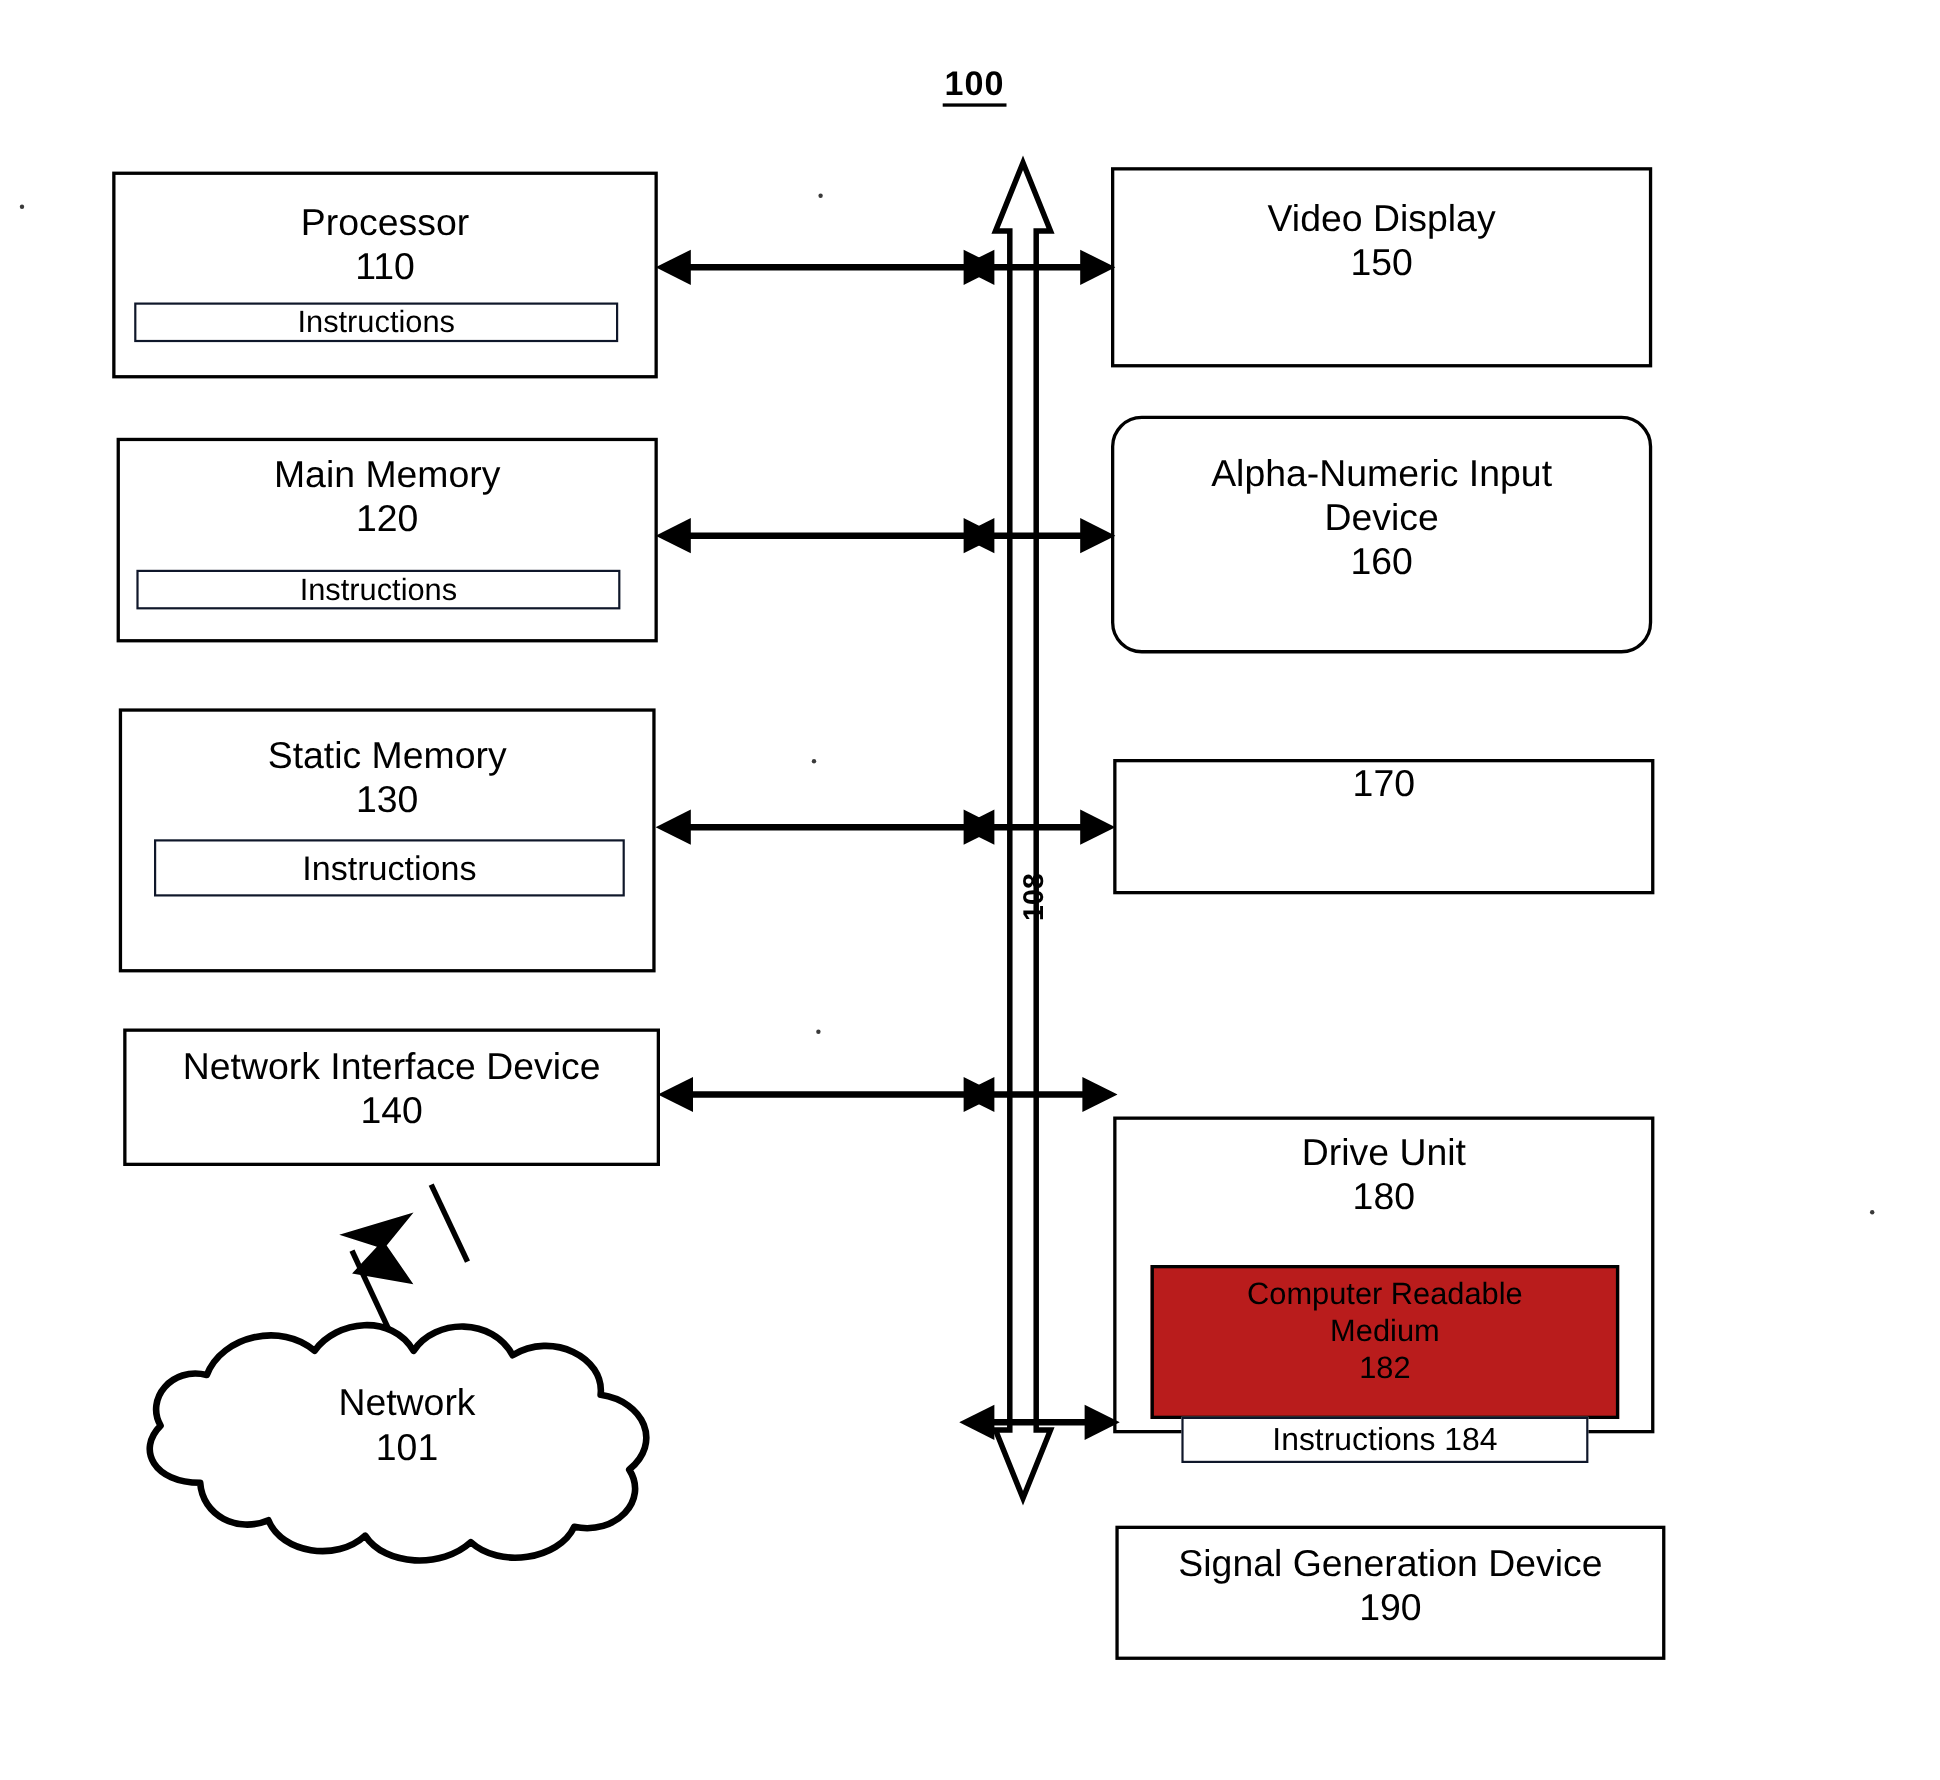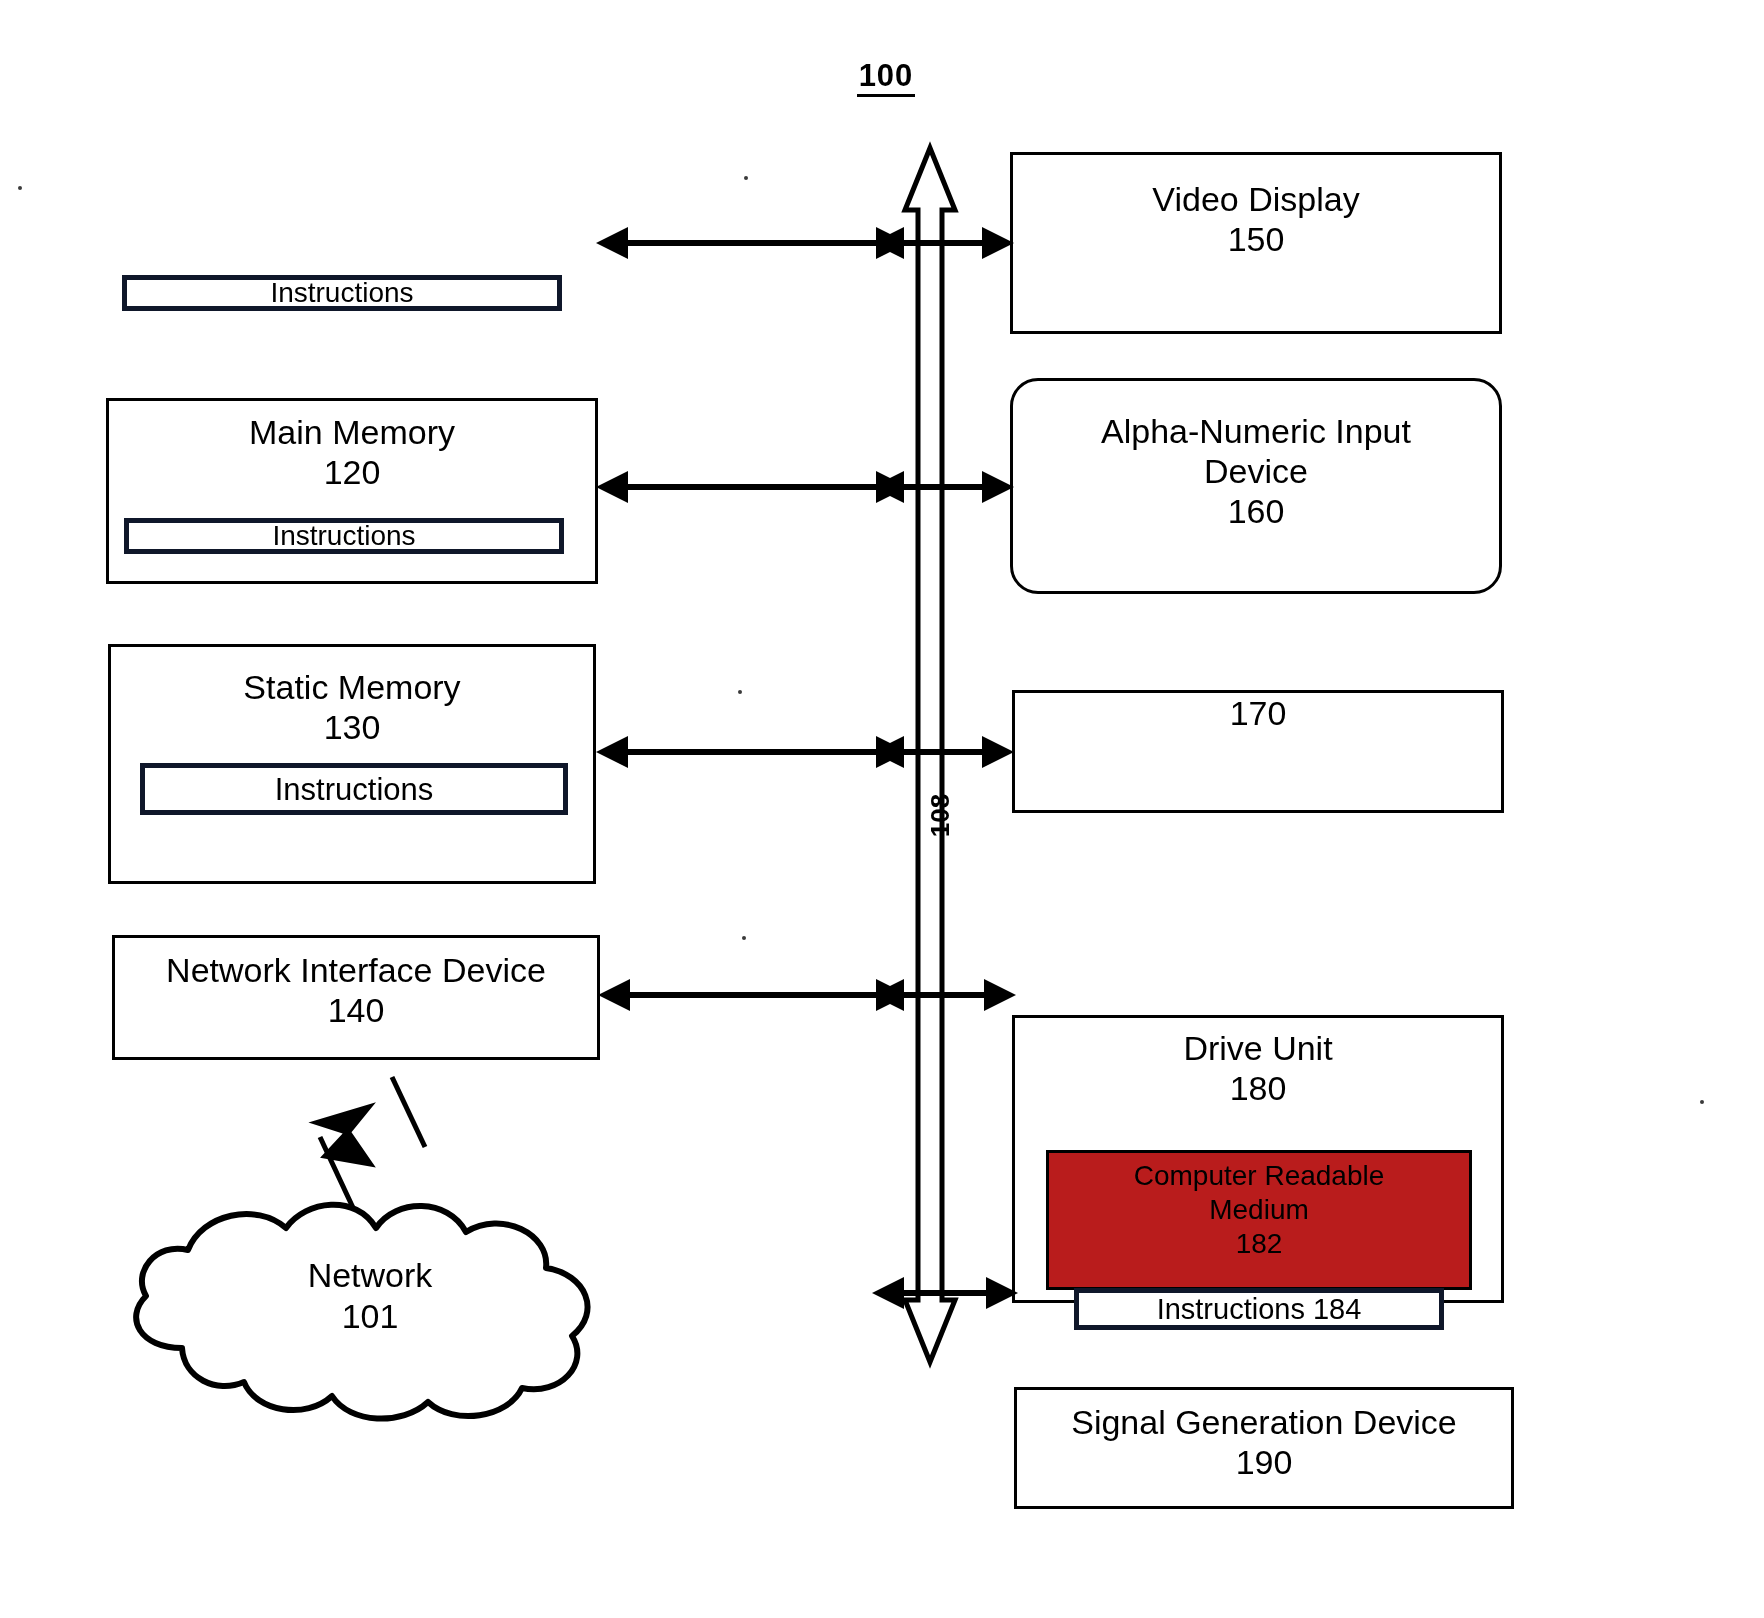--- a/index.html
+++ b/index.html
@@ -53,21 +53,21 @@
     white-space: pre-line;
   }
   .box .ref {
     font-size: 34px;
     line-height: 1.18;
   }
 
   
   .instr-strip {
     position: absolute;
-    border: 5px solid #0f172a;
+    border: 2px solid #0f172a;
     background: #fff;
     box-sizing: border-box;
     text-align: center;
     font-size: 28px;
     line-height: 1;
     display: flex;
     align-items: center;
     justify-content: center;
     overflow: hidden;
   }
@@ -154,20 +154,24 @@
 </style>
 </head>
 <body>
 
 <div id="figure">
 
   <div class="fig-num">
     <span>100</span>
   </div>
 
+  <div class="box" style="left:102px; top:156px; width:496px; height:188px;">
+    <div class="title" style="margin-top:24px;">Processor</div>
+    <div class="ref">110</div>
+  </div>
   <div class="instr-strip" style="left:122px; top:275px; width:440px; height:36px;">
     <span>Instructions</span>
   </div>
 
   <div class="box" style="left:106px; top:398px; width:492px; height:186px;">
     <div class="title" style="margin-top:11px;">Main Memory</div>
     <div class="ref">120</div>
   </div>
   <div class="instr-strip" style="left:124px; top:518px; width:440px; height:36px;">
     <span>Instructions</span>

